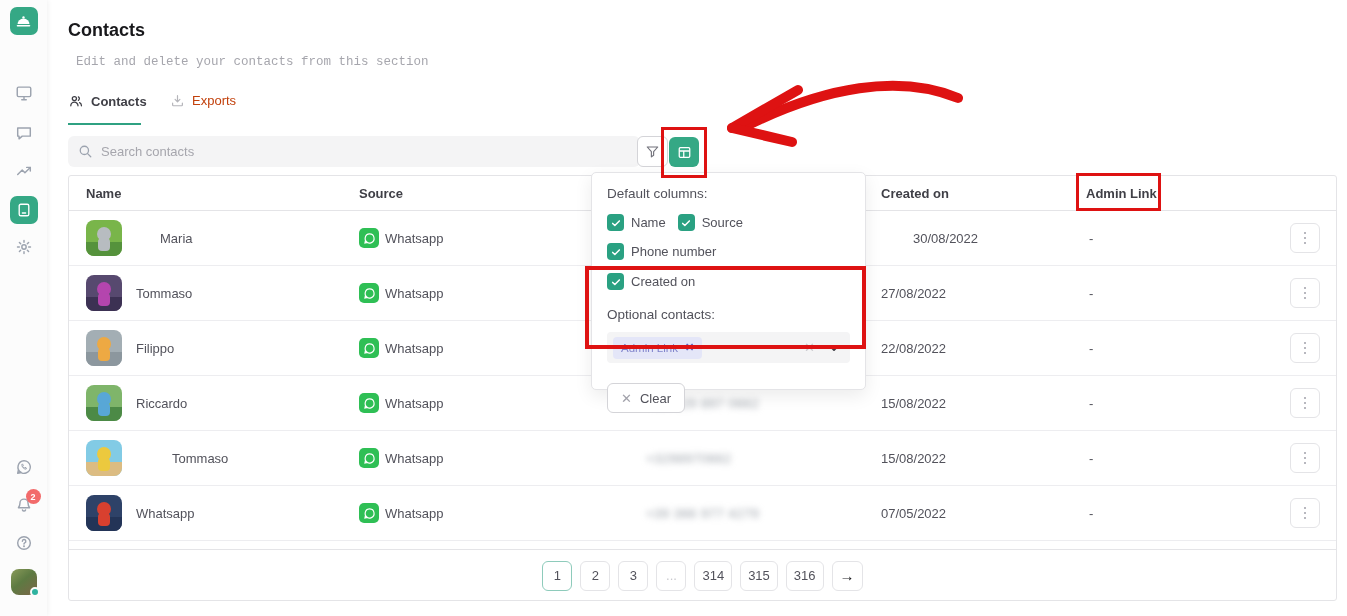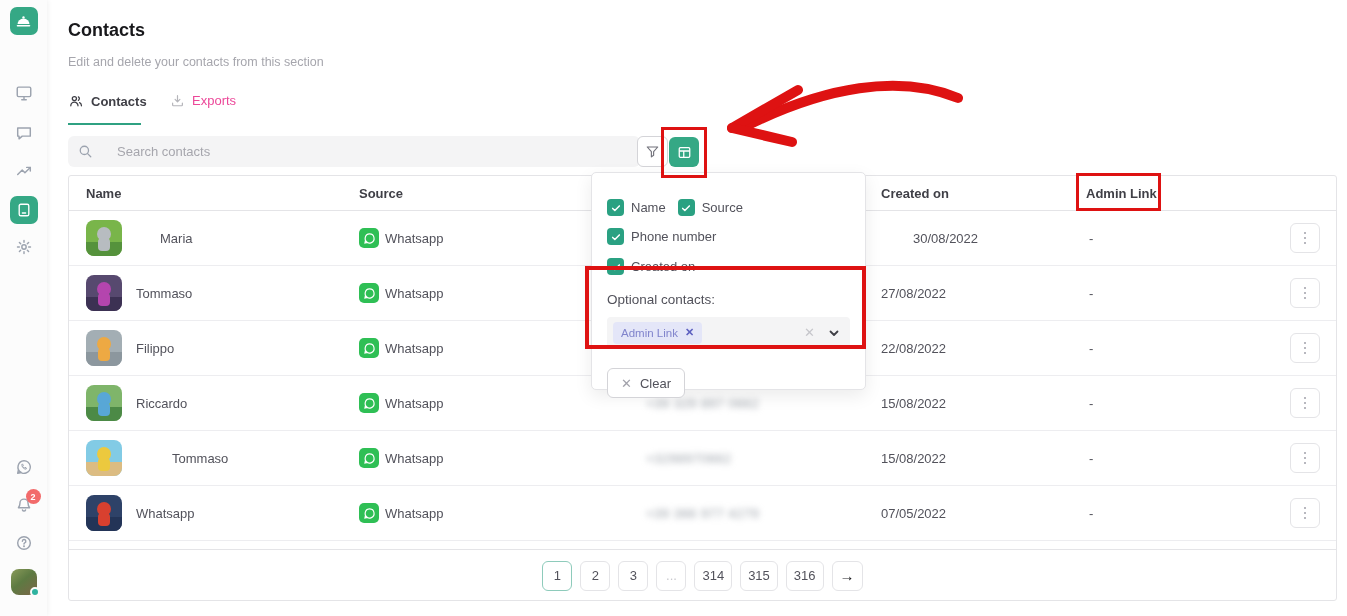--- a/index.html
+++ b/index.html
@@ -20,31 +20,31 @@
   .badge { position:absolute; top:-7px; right:-8px; width:15px; height:15px; border-radius:50%;
     background:#f26b6b; color:#fff; font-size:9px; font-weight:700; display:flex;
     align-items:center; justify-content:center; }
   .avatar-photo { width:26px; height:26px; border-radius:8px;
     background:linear-gradient(140deg,#8a9b5a 0%, #5d7a42 45%, #7c6648 100%); position:relative; }
   .status-dot { position:absolute; right:-3px; bottom:-2px; width:10px; height:10px;
     border-radius:50%; background:#2fb3a0; border:2px solid #fcfcfc; }
 
   
   .page-title { left:68px; top:20px; font-size:18px; font-weight:700; color:#18181b; }
-  .page-subtitle { left:68px; top:55px; font-size:12.5px; color:#a6a6ad; }
+  .page-subtitle { left:76px; top:55px; font-size:12.5px; color:#a6a6ad;font-family:Liberation Mono, monospace; }
 
   
   .tab { display:flex; align-items:center; gap:7px; font-size:13px; }
   .tab-active { left:68px; top:93px; color:#3f3f46; font-weight:700; }
-  .tab-inactive { left:170px; top:93px; color:#ec4899; font-weight:400; }
+  .tab-inactive { left:170px; top:93px; color:#c2410c; font-weight:400; }
   .tab-underline { left:68px; top:123px; width:73px; height:2px; background:#2fa182; }
 
   
   .searchbar { left:68px; top:136px; width:572px; height:31px; background:#f4f4f5;
-    border-radius:6px; display:flex; align-items:center; padding:0 10px; gap:24px; }
+    border-radius:6px; display:flex; align-items:center; padding:0 10px; gap:8px; }
   .searchbar input { flex:1; border:none; outline:none; background:transparent;
     font-size:13px; color:#52525b; font-family:inherit; }
   .searchbar input::placeholder { color:#a6a6ad; }
   .btn-filter { left:637px; top:136px; width:31px; height:31px; background:#fff;
     border:1px solid #d4d4d8; border-radius:6px; display:flex; align-items:center; justify-content:center; }
   .btn-columns { left:669px; top:137px; width:30px; height:30px; background:#35a885;
     border:none; border-radius:6px; display:flex; align-items:center; justify-content:center; }
 
   
   .card { left:68px; top:175px; width:1269px; height:426px; background:#fff;
@@ -390,20 +390,21 @@
       <button class="pbtn">314</button>
       <button class="pbtn">315</button>
       <button class="pbtn">316</button>
       <button class="pbtn next">
           <span>→</span>
         </button>
     </div>
   </div>
 
   <div class="abs popup">
+    <div class="popup-label">Default columns:</div>
     <div class="chk-row">
       <div class="chk-item">
         <span class="chk-box">
             <svg width="10" height="10" viewBox="0 0 12 12" style="stroke:#fff;fill:none;stroke-width:1.8;stroke-linecap:round;stroke-linejoin:round;">
               <path d="M2 6.5 l2.6 2.5 L10 3.5"></path>
             </svg>
           </span>
         <span class="chk-label">Name</span>
       </div>
       <div class="chk-item">

